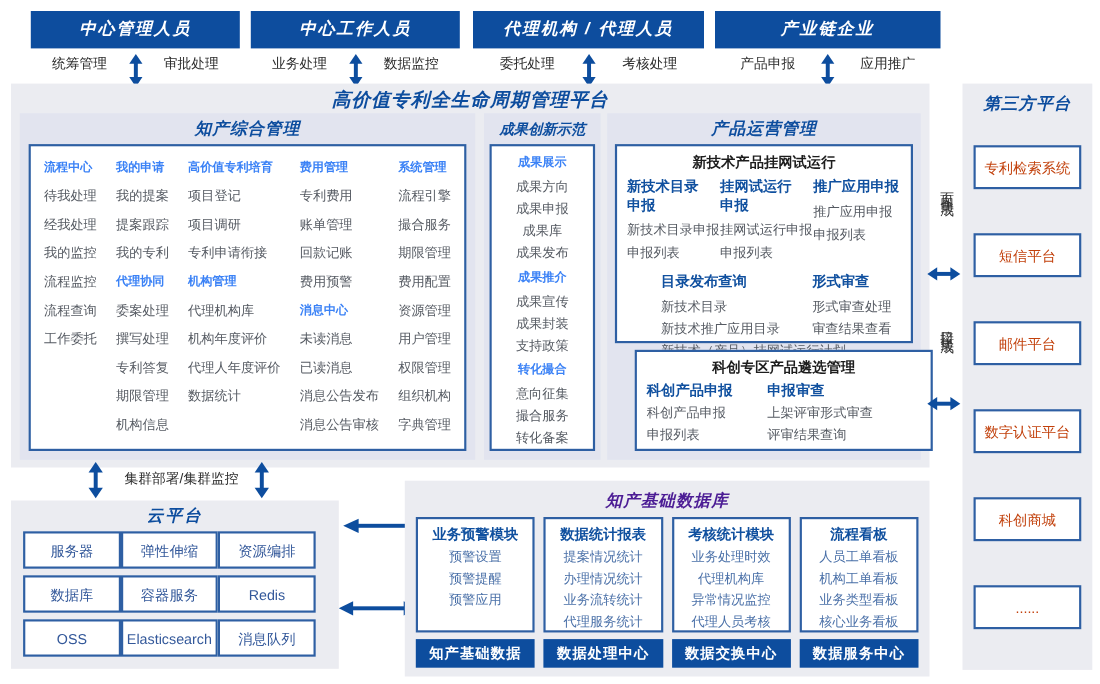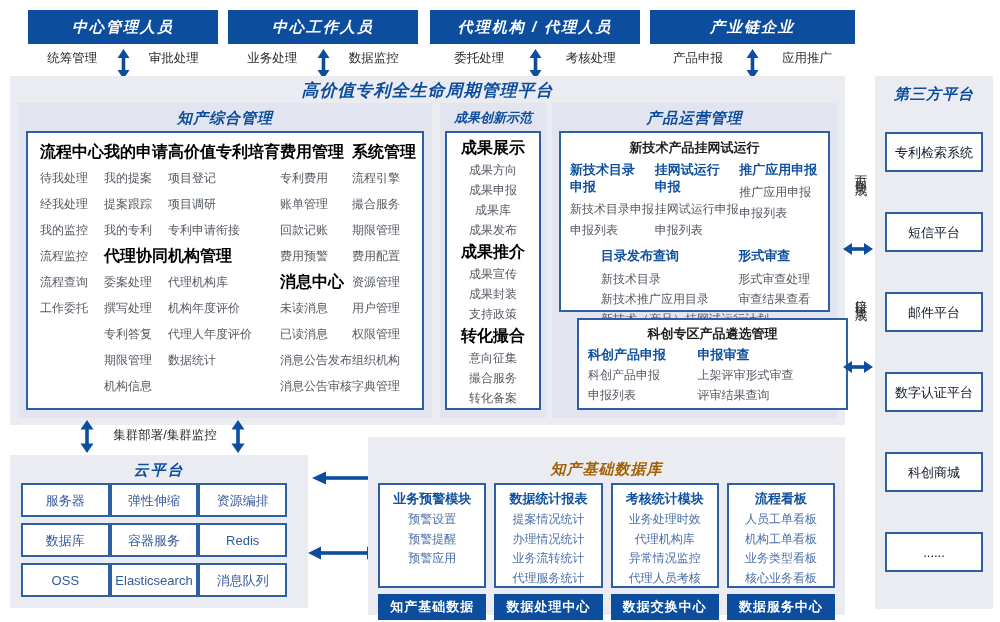--- a/index.html
+++ b/index.html
@@ -22,21 +22,21 @@
                 font-weight:bold; font-style:italic; color:#0d4d9e; letter-spacing:1px; }
   .section { position:absolute; background:#e2e4ef; }
   .sec-title { height:27px; line-height:29px; text-align:center; font-weight:bold; font-style:italic;
                color:#0d4d9e; font-size:15px; letter-spacing:1px; }
   .white-box { position:absolute; background:#fff; border:2px solid #2e5fa3; }
 
   
   .sec-comp { left:8px; top:27px; width:414px; height:315px; }
   .comp-box { left:8px; top:28px; right:8px; bottom:8px; padding:6px 12px 0 12px;
               display:flex; justify-content:space-between; }
-  .grp-h { font-weight:bold; color:#000000; font-size:16px; line-height:26px; white-space:nowrap; }
+  .grp-h { font-weight:bold; color:#3b82f6; font-size:11px; line-height:26px; white-space:nowrap; }
   .mi { font-size:12px; color:#555a62; line-height:26px; white-space:nowrap; }
 
   
   .sec-innov { left:430px; top:27px; width:106px; height:315px; }
   .sec-innov .sec-title { font-size:13px; letter-spacing:0; }
   .innov-box { left:5px; top:28px; right:5px; bottom:8px; text-align:center; padding-top:3px; }
   .innov-box .grp-h { line-height:24px; }
   .innov-box .mi { line-height:20px; }
 
   
@@ -59,39 +59,39 @@
 
   
   .vtext { position:absolute; writing-mode:vertical-rl; font-size:12.5px; color:#333; letter-spacing:3px; }
   .int-arrow { position:absolute; }
 
   
   .third { position:absolute; left:875px; top:76px; width:118px; height:533px; background:#ebecf1; }
   .third-title { text-align:center; font-weight:bold; font-style:italic; color:#0d4d9e; font-size:15px;
                  letter-spacing:1px; padding-top:9px; }
   .tp-list { display:flex; flex-direction:column; align-items:center; margin-top:28px; gap:40px; }
-  .tp-box { width:98px; height:40px; background:#fff; border:2px solid #2e5fa3; color:#0f172a;
+  .tp-box { width:98px; height:40px; background:#fff; border:2px solid #2e5fa3; color:#c2410c;
             font-size:13px; text-align:center; line-height:37px; }
 
   
   .cluster-lbl { position:absolute; left:100px; top:427px; width:130px; text-align:center;
                  font-size:12.5px; color:#2b2b2b; }
 
   
   .cloud { position:absolute; left:10px; top:455px; width:298px; height:153px; background:#ebecf1; }
   .cloud-title { text-align:center; font-weight:bold; font-style:italic; color:#0d4d9e; font-size:15px;
                  letter-spacing:2px; line-height:25px; padding-top:2px; }
   .cloud-grid { display:grid; grid-template-columns:repeat(3,1fr); gap:6px 0; padding:1px 21px 0 11px; }
   .cloud-cell { height:34px; background:#fff; border:2px solid #2e5fa3; text-align:center;
                 line-height:31px; font-size:13px; color:#33589a; }
 
   
   .db { position:absolute; left:368px; top:437px; width:477px; height:178px; background:#ebecf1; }
-  .db-title { text-align:center; font-weight:bold; font-style:italic; color:#a16207; font-size:15px;
-              letter-spacing:1px; line-height:27px; padding-top:18px; }
+  .db-title { text-align:center; font-weight:bold; font-style:italic; color:#4c1d95; font-size:15px;
+              letter-spacing:1px; line-height:27px; padding-top:5px; }
   .db-cols { display:flex; gap:8px; padding:1px 10px 0 10px; }
   .db-col { flex:1; }
   .db-box { background:#fff; border:2px solid #2e5fa3; height:105px; text-align:center; padding-top:3px; }
   .db-h { font-weight:bold; color:#10509f; font-size:13px; line-height:22px; }
   .db-box .mi { line-height:19.5px; color:#4a70a8; }
   .db-footer { margin-top:6px; height:26px; background:#0d4d9e; color:#fff; font-weight:bold;
                font-size:13px; text-align:center; line-height:26px; letter-spacing:1px; }
 </style>
 </head>
 <body>

